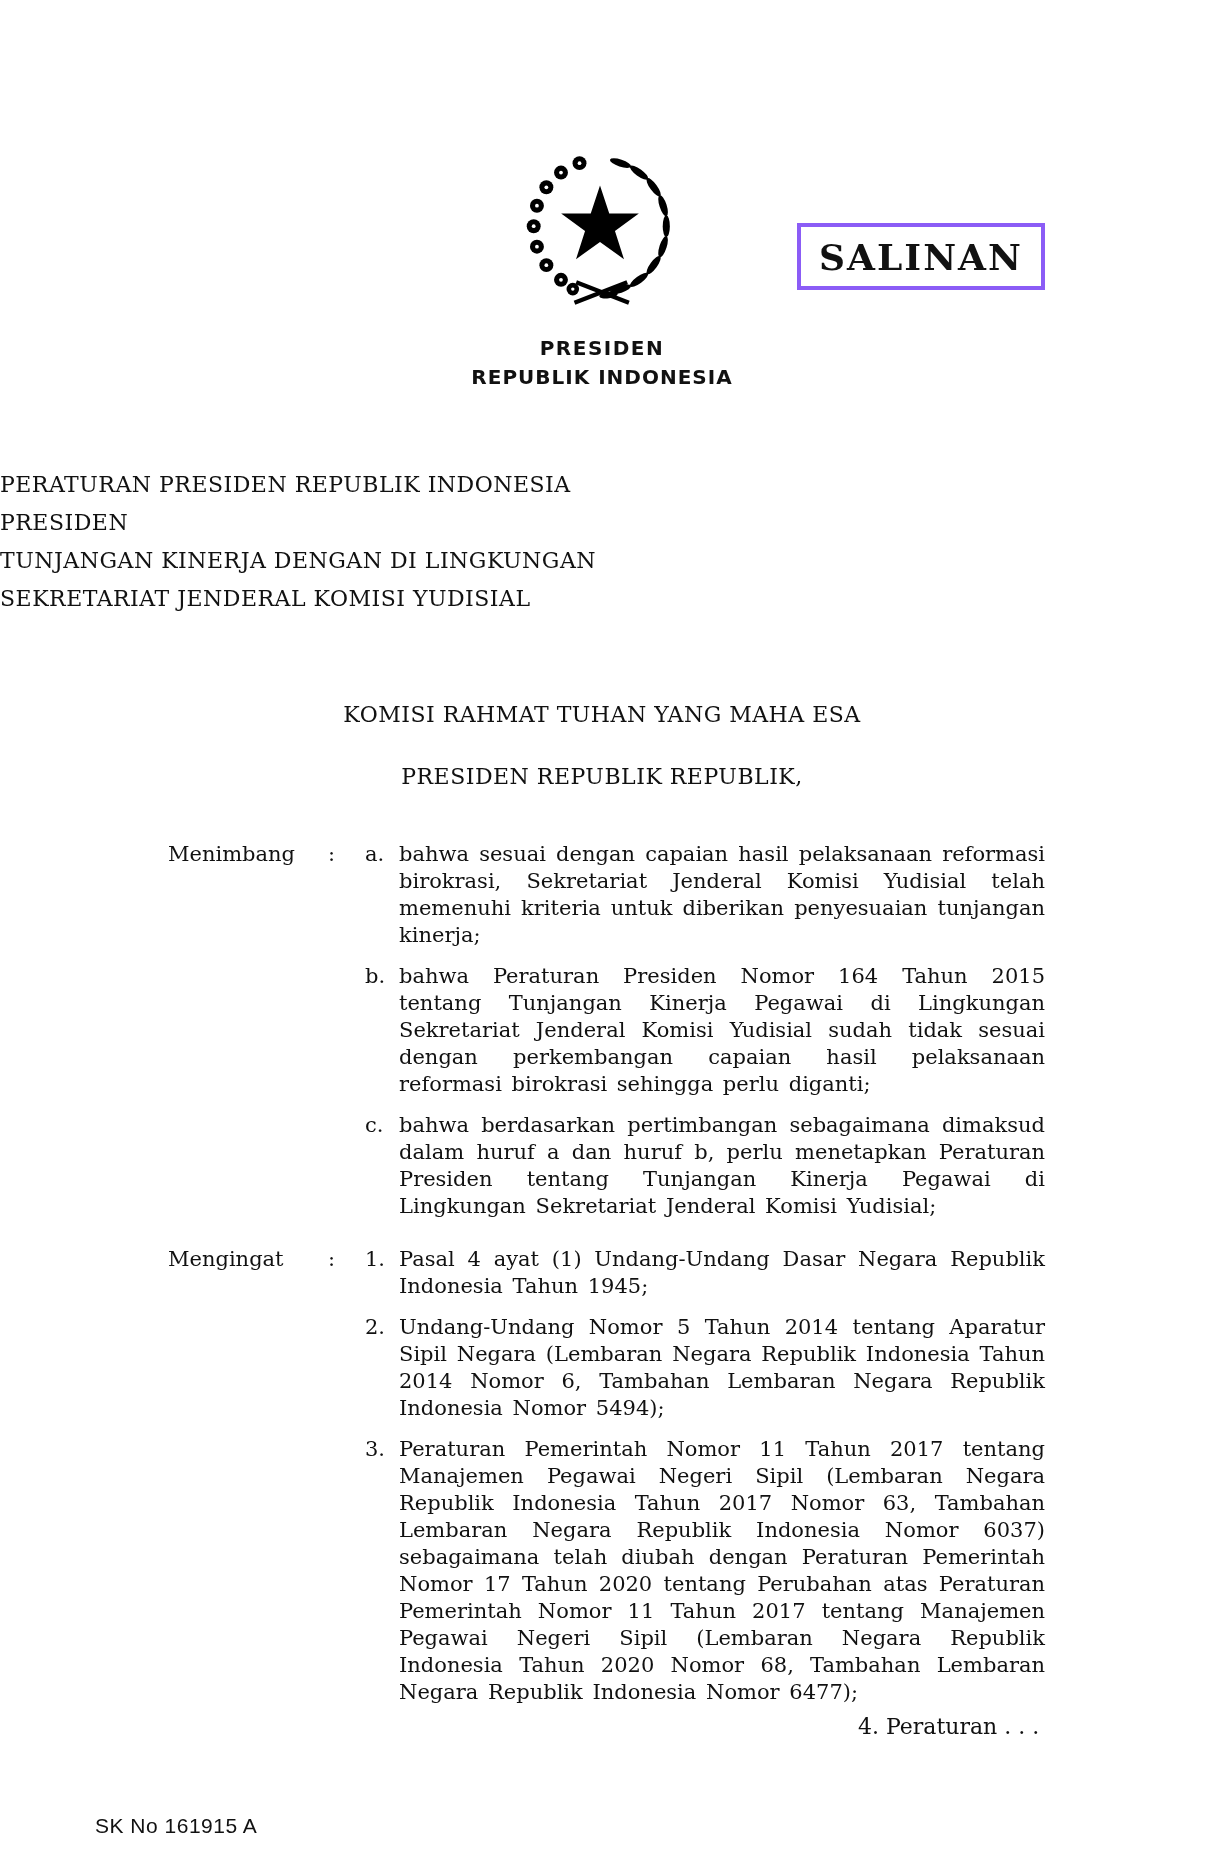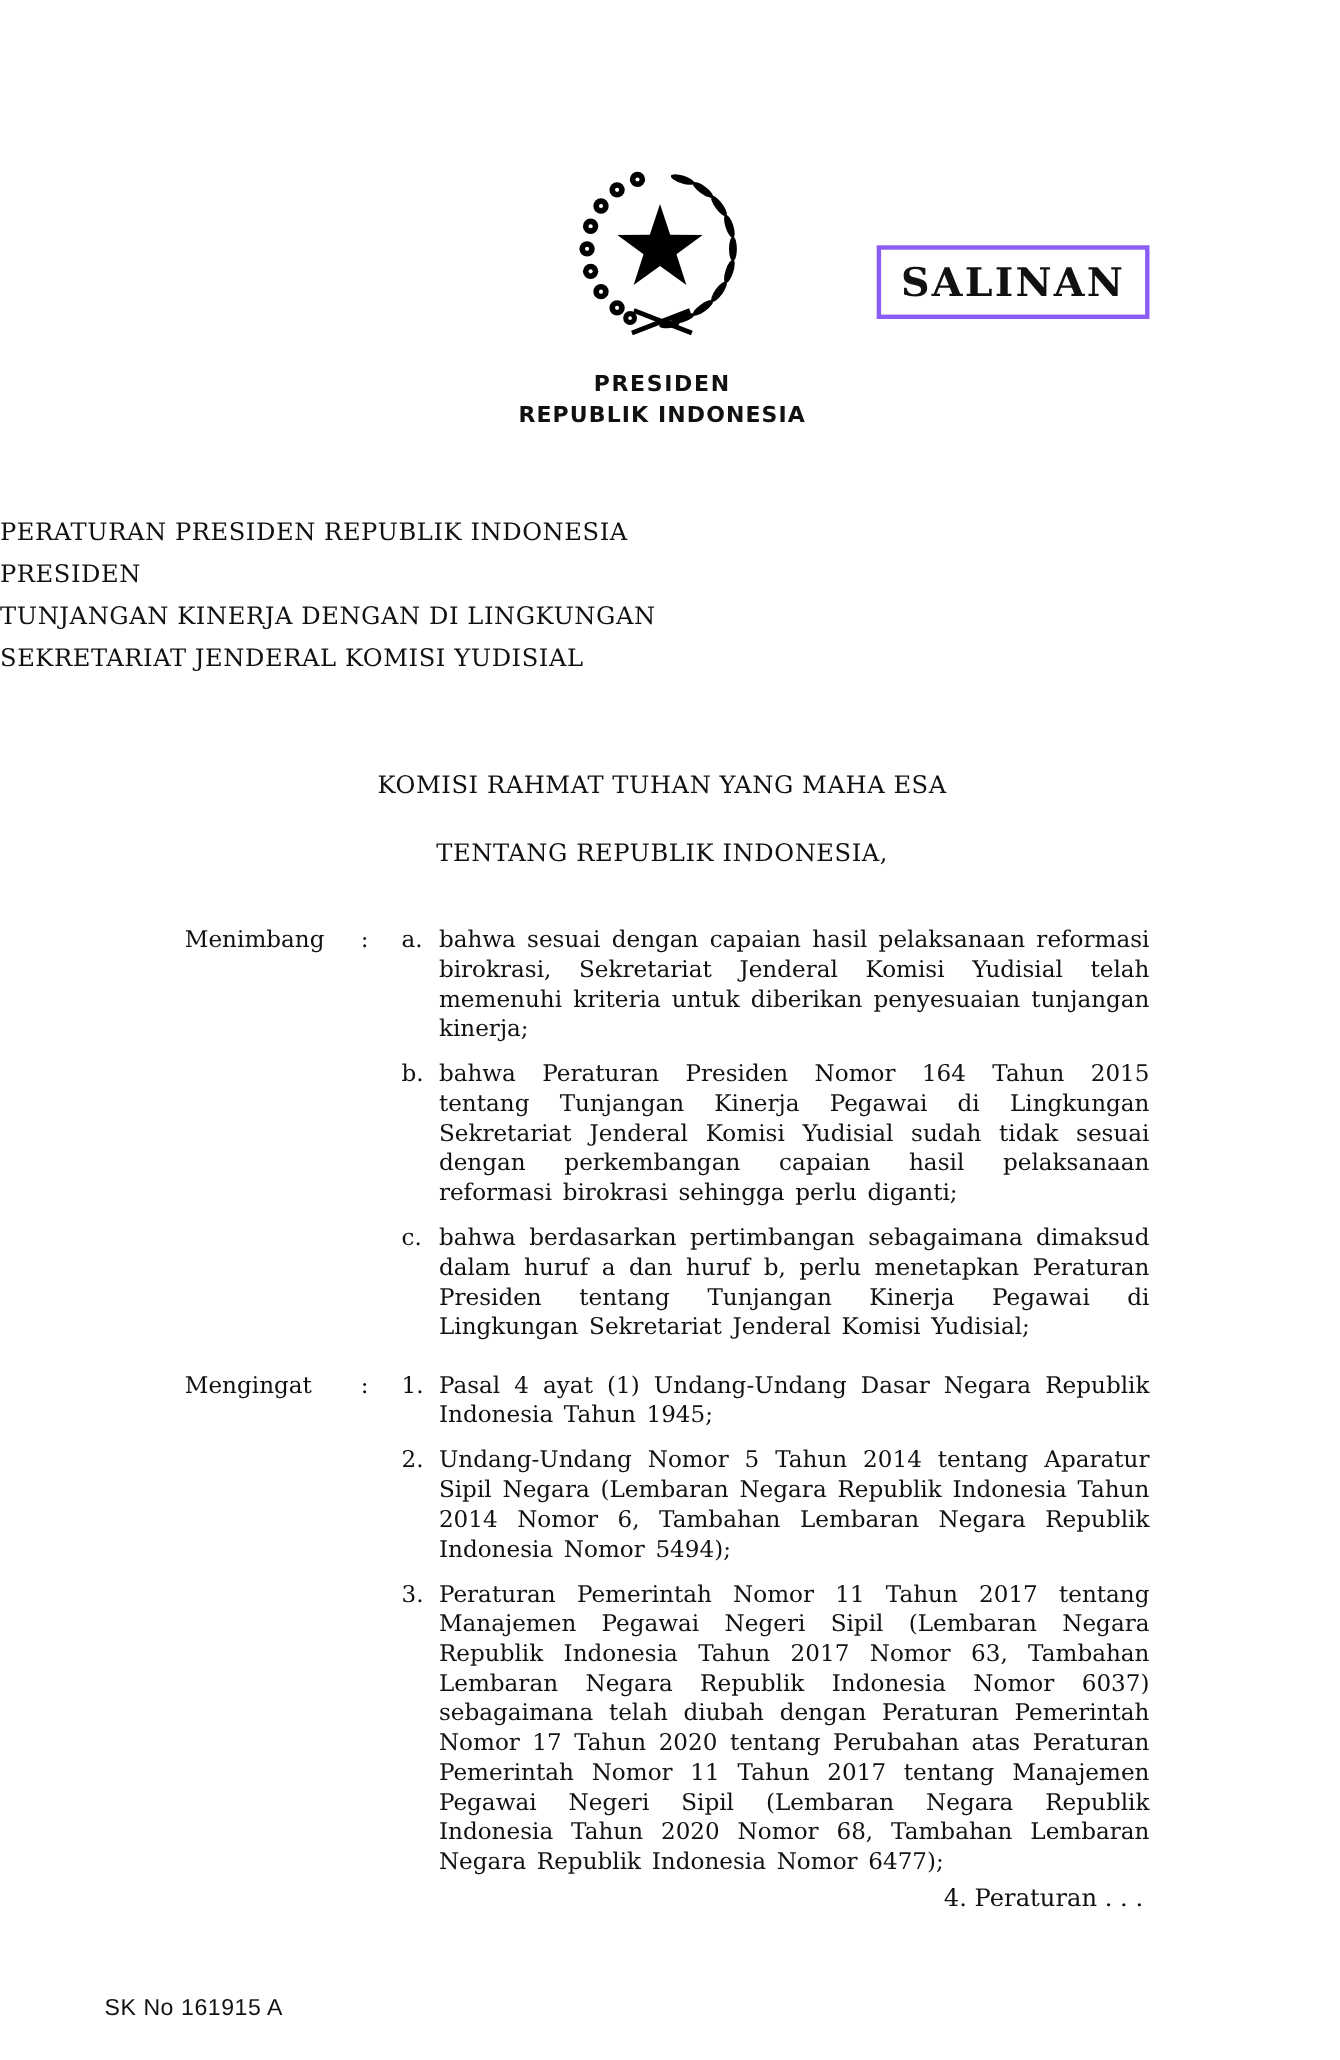--- a/index.html
+++ b/index.html
@@ -125,21 +125,21 @@
   <div class="stamp">SALINAN</div>
 
   <div class="titleblock">
     <div>PERATURAN PRESIDEN REPUBLIK INDONESIA</div>
     <div>PRESIDEN</div>
     <div>TUNJANGAN KINERJA DENGAN DI LINGKUNGAN</div>
     <div>SEKRETARIAT JENDERAL KOMISI YUDISIAL</div>
   </div>
 
   <div class="invocation">KOMISI RAHMAT TUHAN YANG MAHA ESA</div>
-  <div class="issuer">TENTANG REPUBLIK INDONESIA,</div>
+  <div class="issuer">PRESIDEN REPUBLIK REPUBLIK,</div>
 
   <div class="clauses">
 
     <div class="clause">
       <div class="clause-label">Menimbang</div>
       <div class="clause-colon">:</div>
       <div class="clause-items">
         <div class="clause-item">
           <span class="item-marker">a.</span>
           <span class="item-text">bahwa sesuai dengan capaian hasil pelaksanaan reformasi birokrasi, Sekretariat Jenderal Komisi Yudisial telah memenuhi kriteria untuk diberikan penyesuaian tunjangan kinerja;</span>

